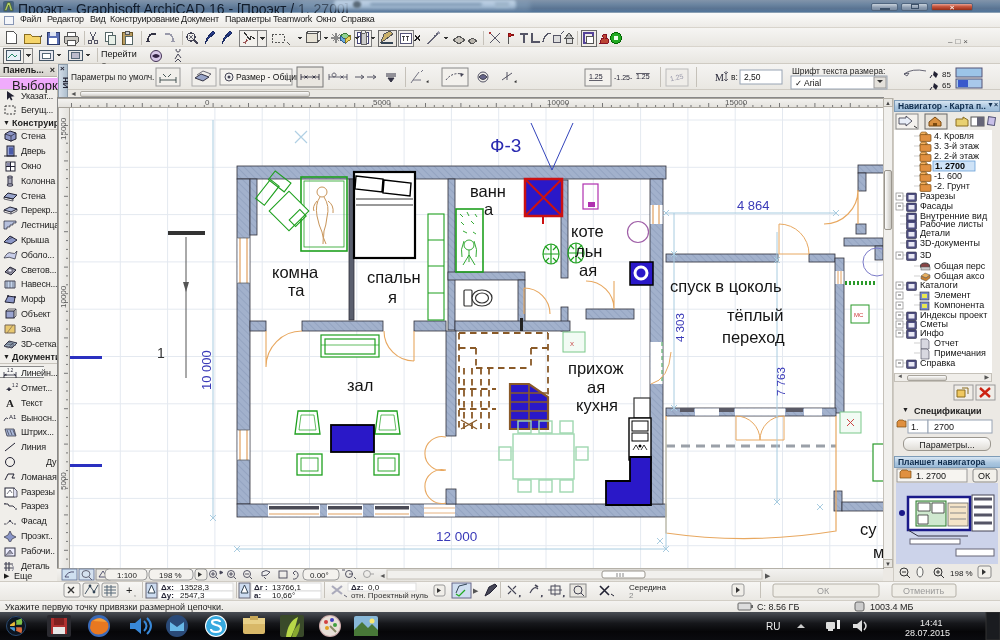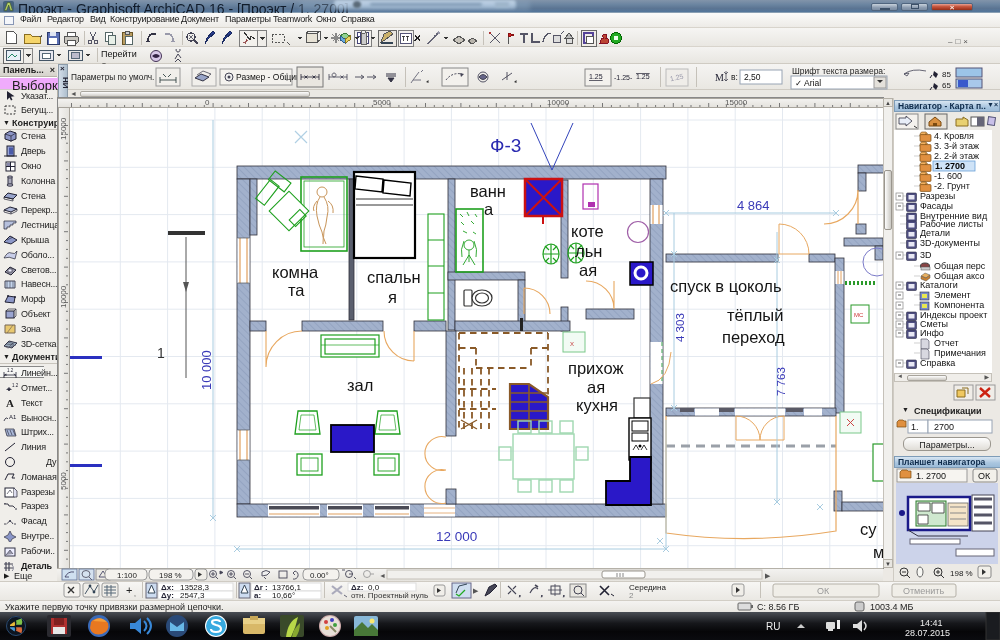--- a/index.html
+++ b/index.html
@@ -382,33 +382,33 @@
       <path d="M1 4 h4 l1 2 h4 M10 6 l2 2 M2 4 v-1 M12 9 h2" stroke="#223" fill="none" stroke-width="0.9"></path>
     </svg>
     <div class="trow" style="top:515px;">
       <span class="tl">Фасад</span>
     </div>
     <svg class="abs" style="left:3px;top:515px" width="15" height="12">
       <path d="M1 9 h3 l3 -4 l3 4 h3" fill="none" stroke="#223" stroke-width="0.8" stroke-dasharray="2.5 1"></path>
       <path d="M5.5 7 h3 l-1.5 -2 z" fill="#445"></path>
     </svg>
     <div class="trow" style="top:530px;">
-      <span class="tl">Внутре..</span>
+      <span class="tl">Проэкт..</span>
     </div>
     <svg class="abs" style="left:3px;top:530px" width="15" height="12">
       <path d="M7 1 l2 4 l4 2 l-4 2 l-2 4 l-2 -4 l-4 -2 l4 -2 z" fill="#8a96c8" stroke="#334" stroke-width="0.7"></path>
     </svg>
     <div class="trow" style="top:545px;">
       <span class="tl">Рабочи..</span>
     </div>
     <svg class="abs" style="left:3px;top:545px" width="15" height="12">
       <rect x="2" y="3" width="10" height="8" fill="#eef" stroke="#334"></rect>
       <path d="M3 10 l4 -5 l3 4" fill="#99a" stroke="#334" stroke-width="0.6"></path>
     </svg>
-    <div class="trow" style="top:560px;font-weight:bold;">
+    <div class="trow" style="top:560px;">
       <span class="tl">Деталь</span>
     </div>
     <svg class="abs" style="left:3px;top:560px" width="15" height="12">
       <path d="M3 2 v9 M1 4 h9 M6 2 v9 M1 8 h9" stroke="#445" stroke-width="1.2"></path>
       <path d="M9 5 a4 4 0 0 1 0.1 6" fill="none" stroke="#889" stroke-width="1"></path>
     </svg>
     <div class="trow" style="top:571px;">
       <span style="position:absolute;left:4px;top:1px;font-size:7px">▶</span>
       <span style="position:absolute;left:14px;top:0">Еще</span>
     </div>

